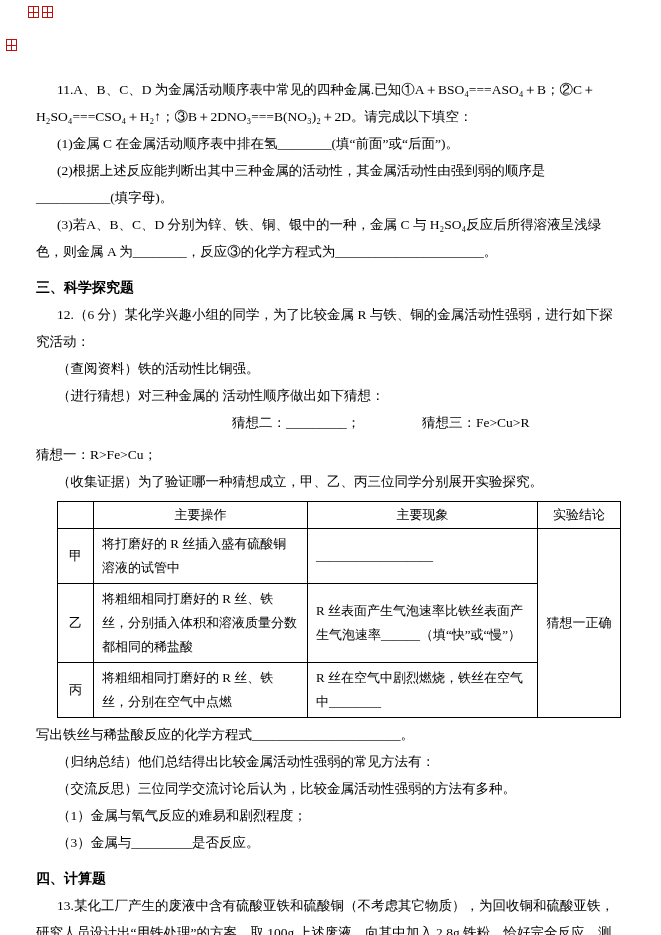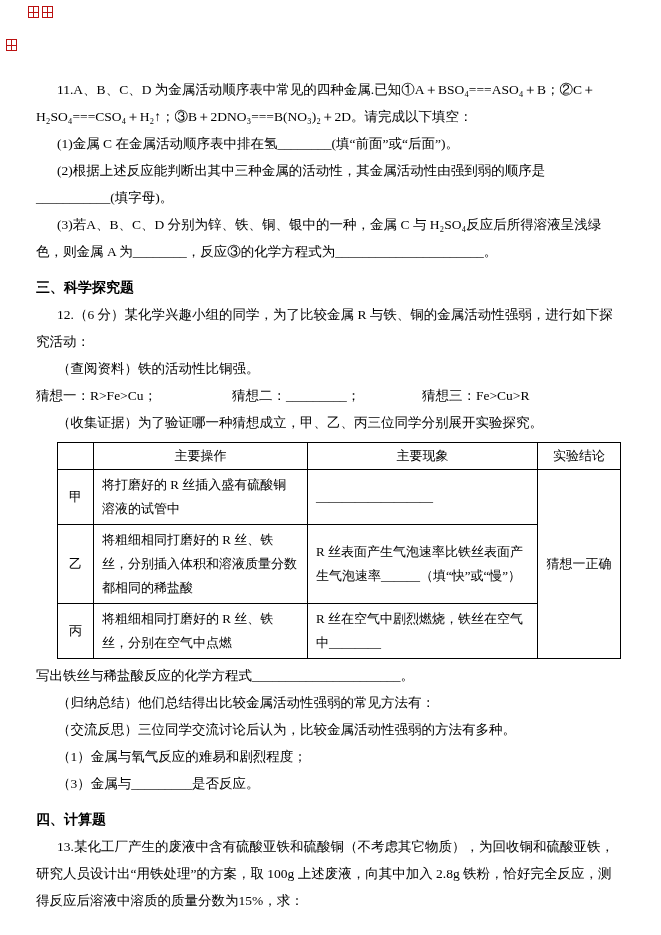--- a/index.html
+++ b/index.html
@@ -8,21 +8,21 @@
     background:#ffffff;
     font-family:"Liberation Serif","DejaVu Serif",serif;
     font-size:13.5px; color:#000;
     position:relative; overflow:hidden;
   }
   .doc { padding:76px 40px 0 36px; }
   p { margin:0; line-height:27px; }
   .indent { text-indent:21px; }
   h3 { font-size:14px; font-weight:bold; margin:9px 0 0 0; line-height:27px; }
   .guess-row { display:flex; line-height:27px; }
-  .guess-row .g1 { width:196px; }
+  .guess-row .g1 { width:196px;margin-top:32px; }
   .guess-row .g2 { width:190px; }
 
   table.exp {
     border-collapse:collapse; table-layout:fixed;
     width:563px; margin:6px 12px 3px 21px; font-size:13px;
   }
   table.exp td {
     border:1px solid #000; padding:3px 8px;
     line-height:24px; vertical-align:middle; word-break:break-all;
   }
@@ -61,20 +61,21 @@
 
   <p class="indent">11.A、B、C、D 为金属活动顺序表中常见的四种金属.已知①A＋BSO₄===ASO₄＋B；②C＋H₂SO₄===CSO₄＋H₂↑；③B＋2DNO₃===B(NO₃)₂＋2D。请完成以下填空：</p>
   <p class="indent">(1)金属 C 在金属活动顺序表中排在氢________(填“前面”或“后面”)。</p>
   <p class="indent">(2)根据上述反应能判断出其中三种金属的活动性，其金属活动性由强到弱的顺序是___________(填字母)。</p>
   <p class="indent">(3)若A、B、C、D 分别为锌、铁、铜、银中的一种，金属 C 与 H₂SO₄反应后所得溶液呈浅绿色，则金属 A 为________，反应③的化学方程式为______________________。</p>
 
   <h3>三、科学探究题</h3>
 
   <p class="indent">12.（6 分）某化学兴趣小组的同学，为了比较金属 R 与铁、铜的金属活动性强弱，进行如下探究活动：</p>
   <p class="indent">（查阅资料）铁的活动性比铜强。</p>
+  <p class="indent">（进行猜想）对三种金属的 活动性顺序做出如下猜想：</p>
 
   <div class="guess-row">
     <span class="g1">猜想一：R&gt;Fe&gt;Cu；</span>
     <span class="g2">猜想二：_________；</span>
     <span class="g3">猜想三：Fe&gt;Cu&gt;R</span>
   </div>
 
   <p class="indent">（收集证据）为了验证哪一种猜想成立，甲、乙、丙三位同学分别展开实验探究。</p>
 
   <table class="exp">

